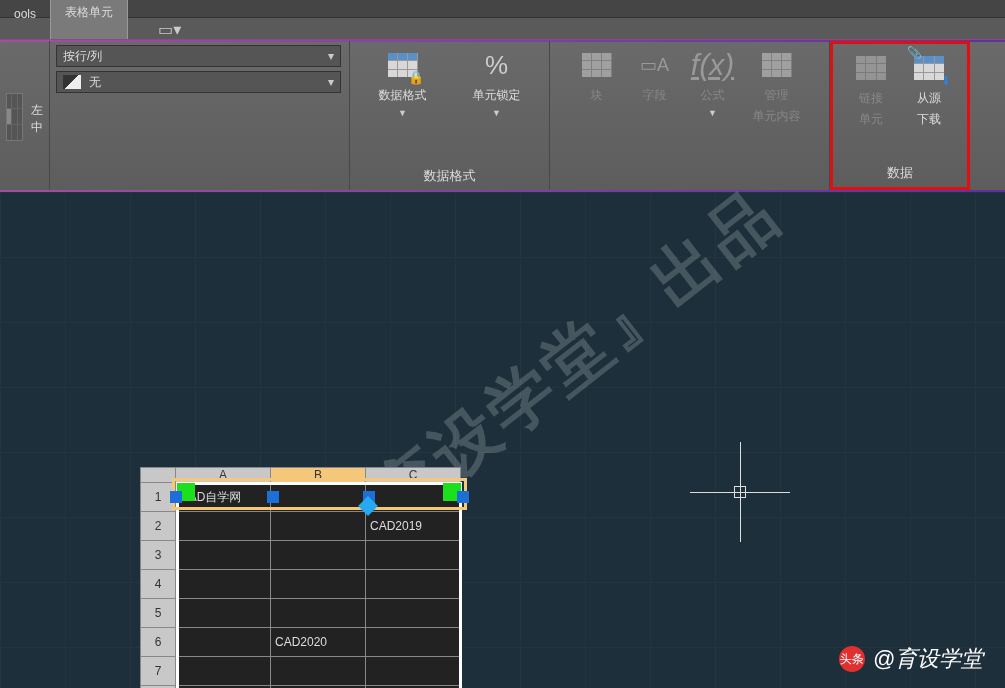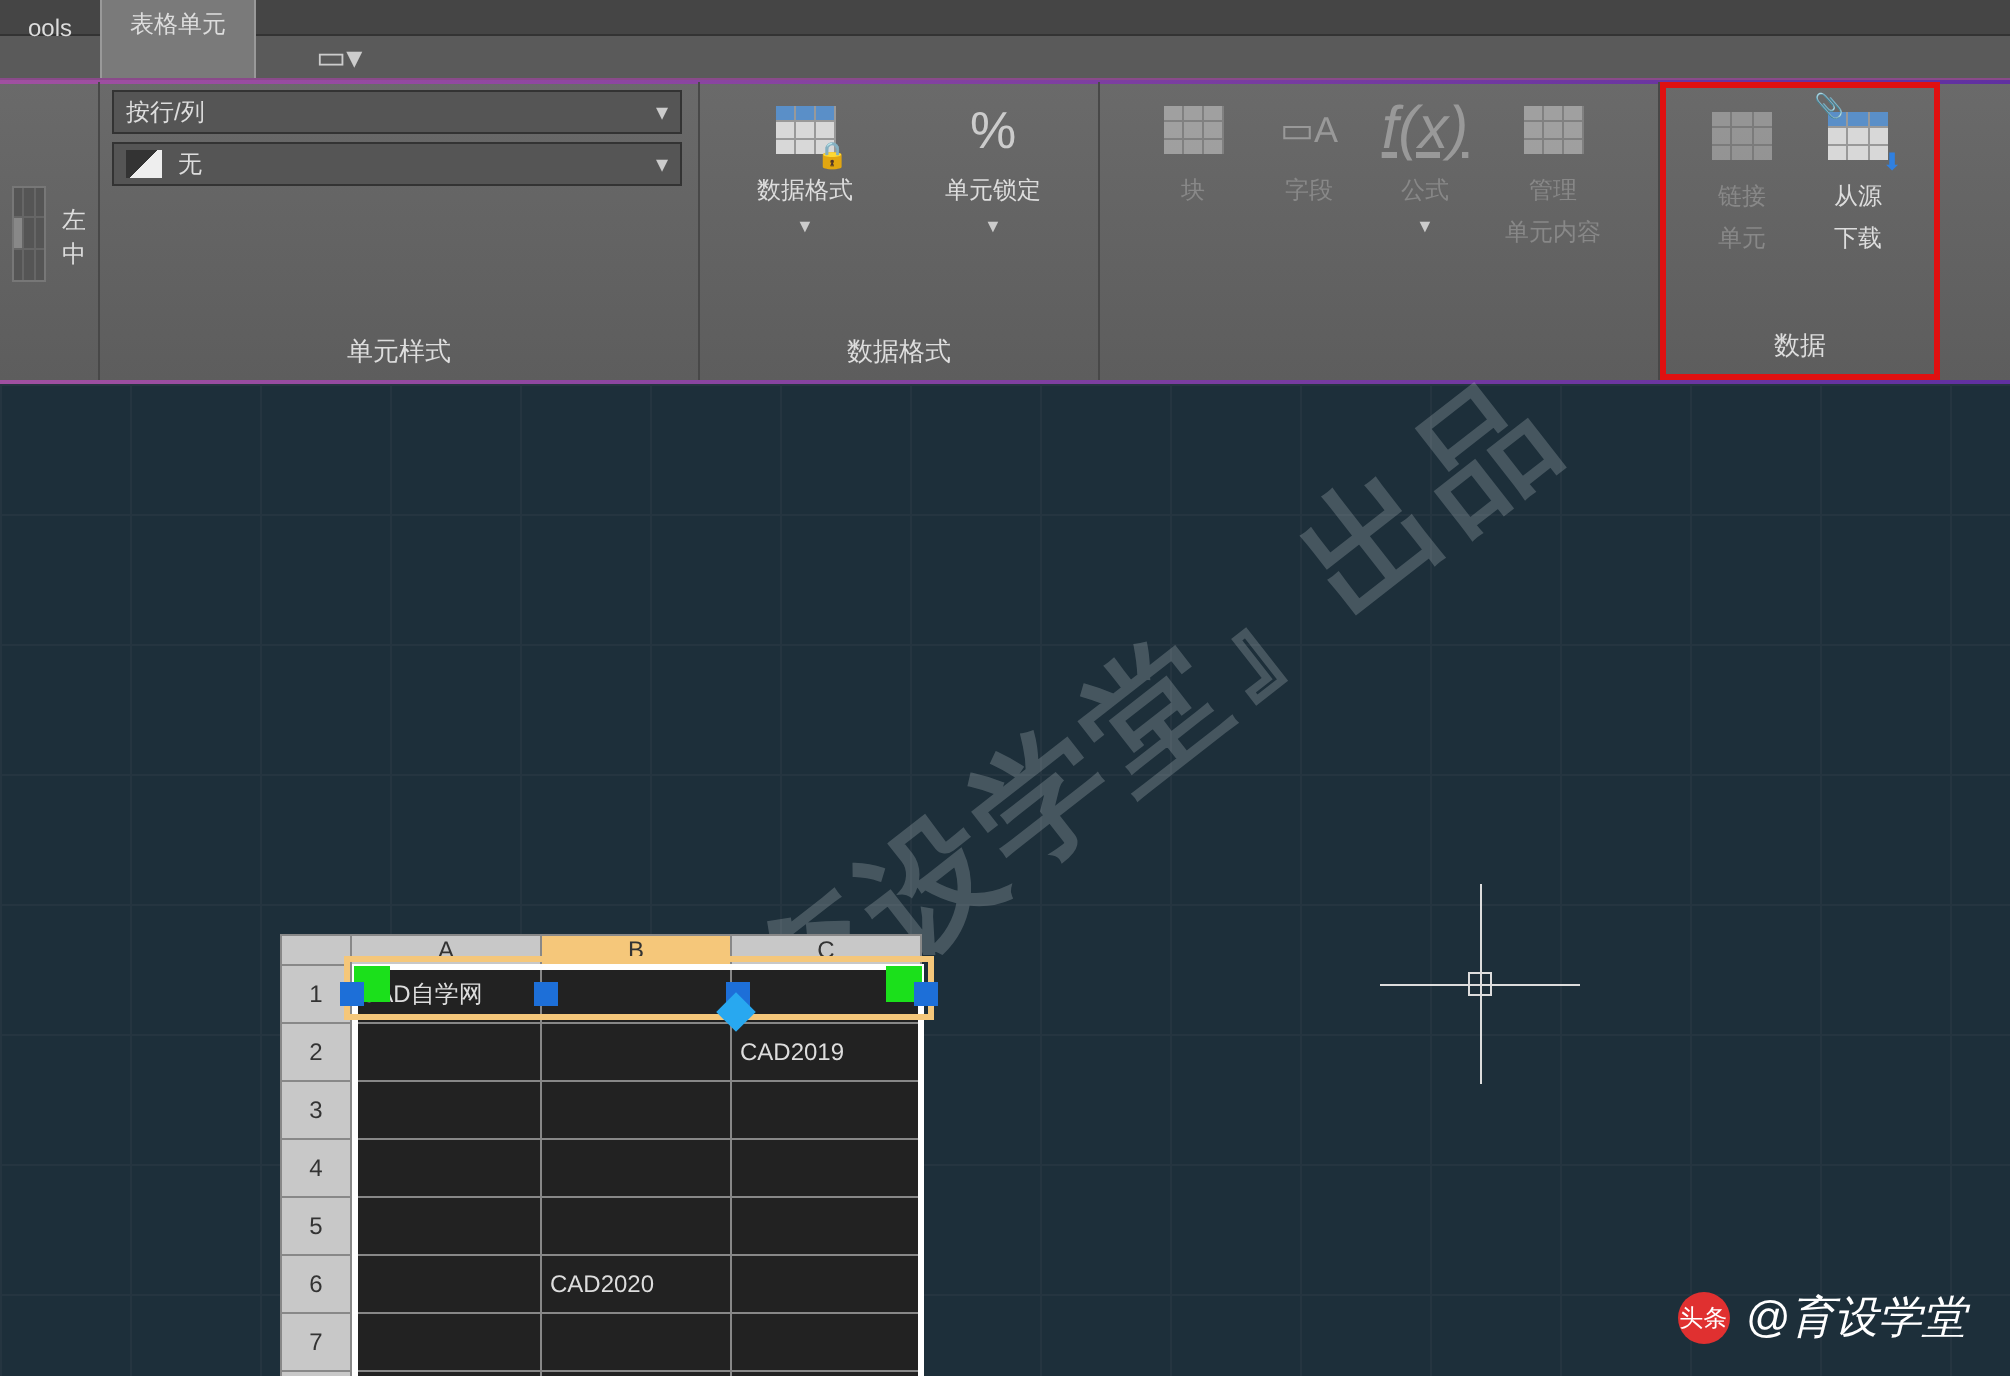--- a/index.html
+++ b/index.html
@@ -122,21 +122,20 @@
   <div class="panel" style="width:300px;">
     <div style="display:flex;flex-direction:column;">
       <div class="combo">
           <span>按行/列</span>
         </div>
       <div class="combo">
           <span class="sw"></span>
           <span>无</span>
         </div>
     </div>
-    <div class="panel-title">单元样式</div>
   </div>
 
   <div class="panel" style="width:200px;">
     <div class="panel-body" style="justify-content:center;gap:30px;">
       <div class="icon-btn">
         <div class="big-icon lock-overlay">
             <div class="tbl-ico">
               <div class="hdr"></div>
               <div class="hdr"></div>
               <div class="hdr"></div>

